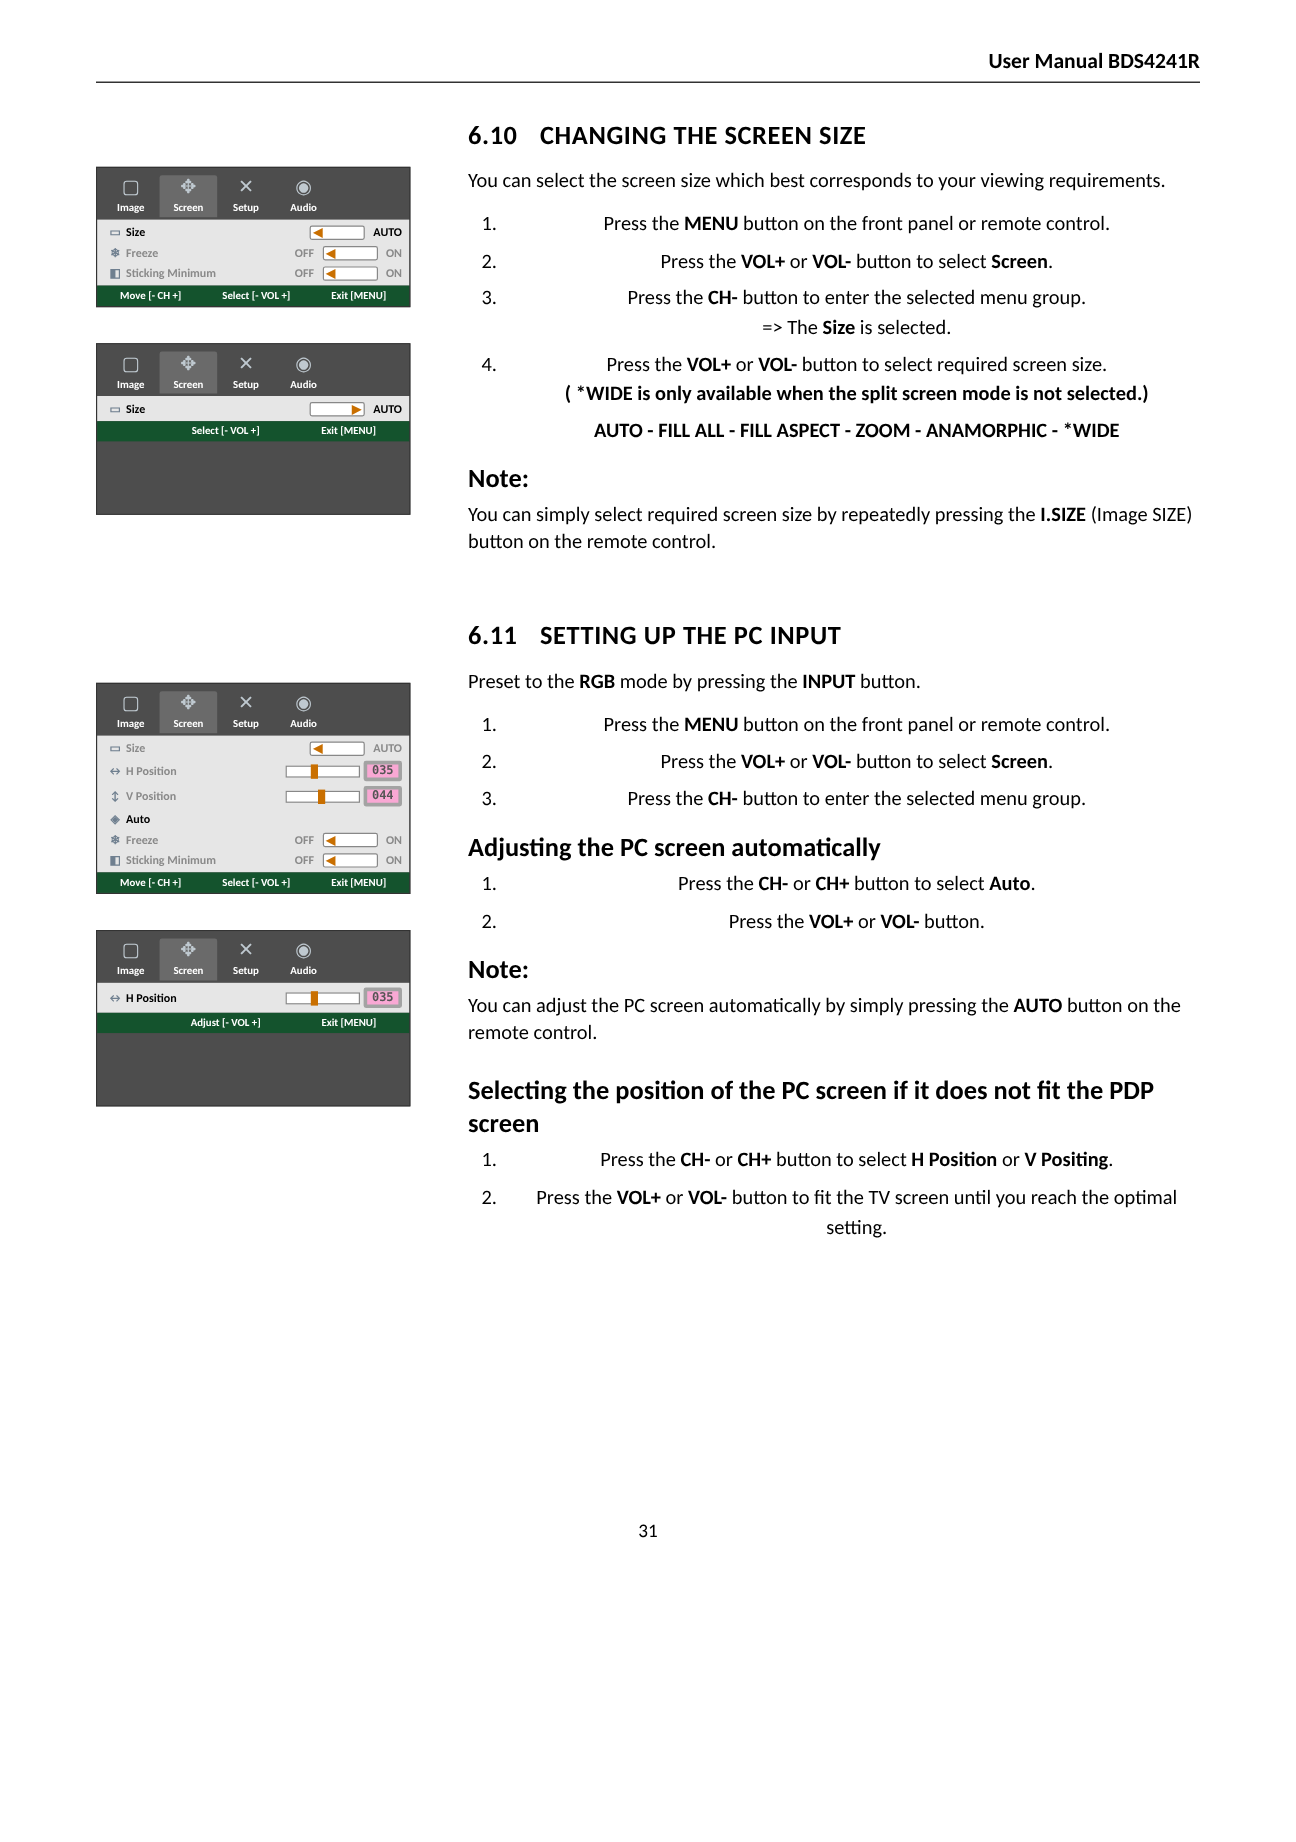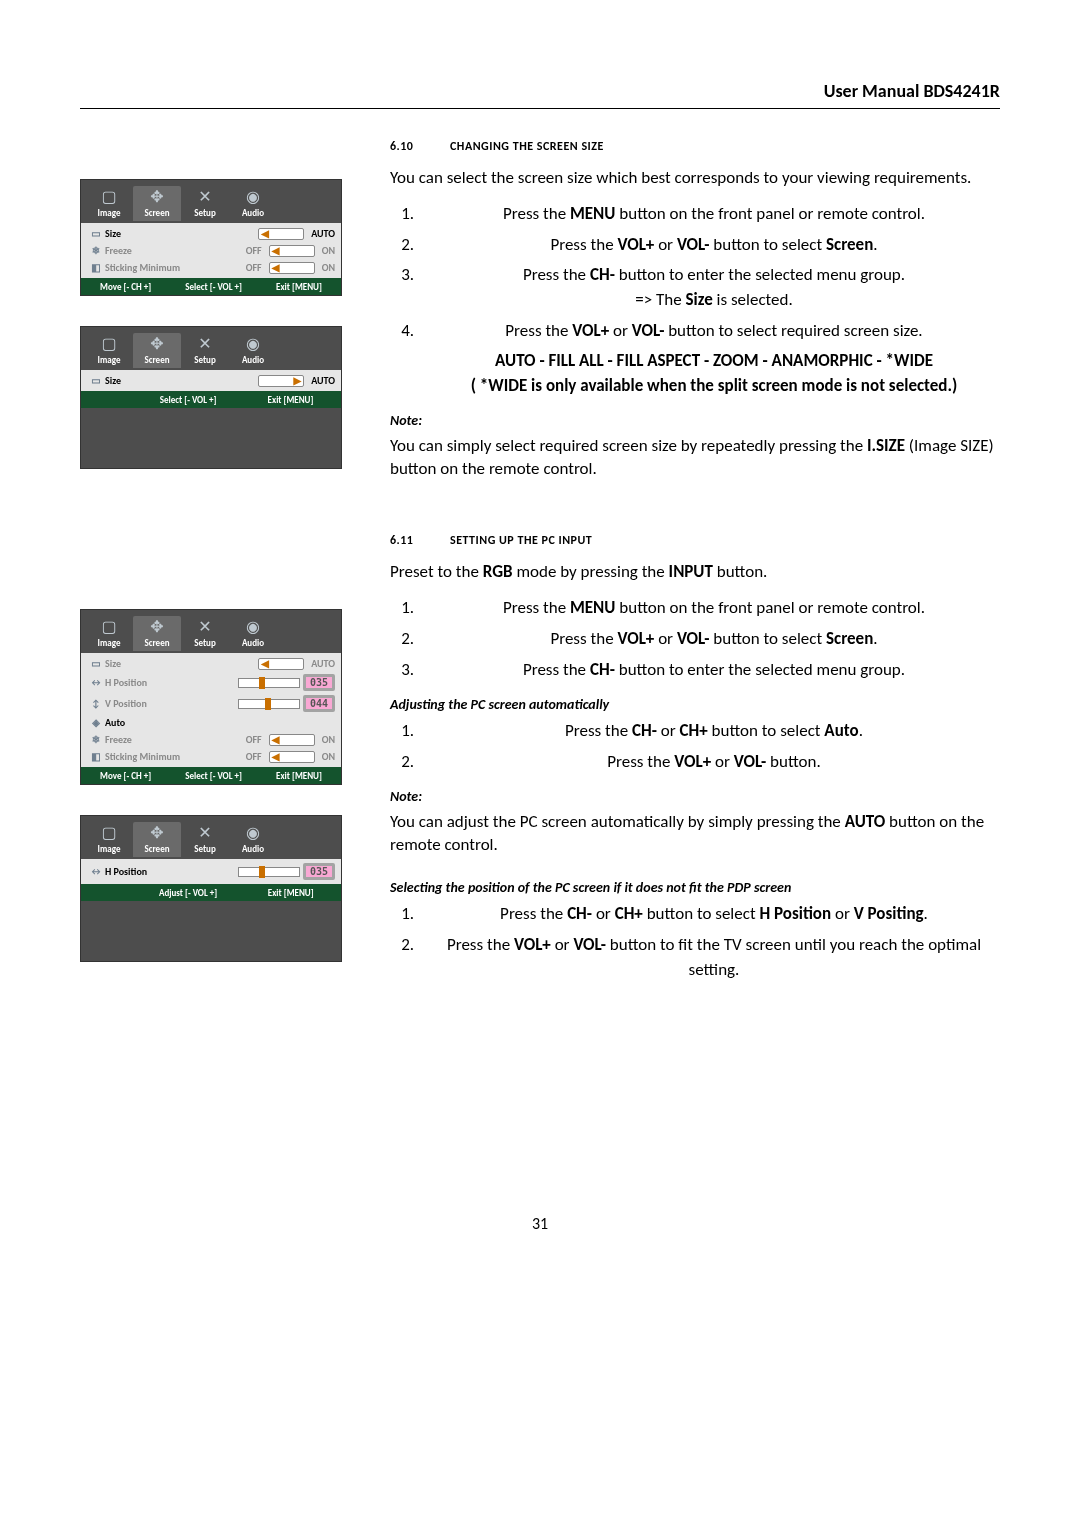--- a/index.html
+++ b/index.html
@@ -4,21 +4,21 @@
 <style>
   body {
     font-family: "Gill Sans", "Gill Sans MT", Calibri, sans-serif;
     margin: 0;
     padding: 0;
     background: #fff;
     color: #000;
     width: 1080px;
   }
   .page {
-    padding: 80px 80px 40px 80px;
+    padding: 40px 80px 40px 80px;
     box-sizing: border-box;
   }
   .header-line {
     border-bottom: 1px solid #000;
     padding-bottom: 6px;
     text-align: right;
     font-weight: bold;
     font-size: 18px;
     margin-bottom: 30px;
   }
@@ -29,32 +29,32 @@
   .left-col {
     width: 280px;
     flex-shrink: 0;
   }
   .right-col {
     flex: 1;
   }
   .section-title {
     font-weight: bold;
     letter-spacing: 0.5px;
-    font-size: 12px;
+    font-size: 22px;
     margin: 0 0 14px 0;
   }
   .section-title .num {
     display: inline-block;
     width: 60px;
   }
   p { margin: 0 0 12px 0; font-size: 17px; line-height: 1.35; }
   ol.steps { padding-left: 28px; margin: 0 0 12px 0; text-align: center; }
   ol.steps li { font-size: 17px; line-height: 1.45; padding-left: 10px; margin-bottom: 6px; }
   .bold { font-weight: bold; }
-  .sub-b { font-weight: bold; font-size: 14px; margin: 14px 0 6px 0; font-style: italic; }
+  .sub-b { font-weight: bold; font-size: 22px; margin: 14px 0 6px 0; }
   .osd {
     width: 260px;
     background: #4d4d4d;
     color: #fff;
     font-size: 11px;
     margin-bottom: 30px;
     border: 1px solid #333;
   }
   .osd-tabs {
     display: flex;
@@ -368,22 +368,22 @@
 
       <h3 class="section-title">
         <span class="num">6.10</span><span>CHANGING THE SCREEN SIZE</span>
       </h3>
       <p>You can select the screen size which best corresponds to your viewing requirements.</p>
       <ol class="steps">
         <li><span>Press the </span><span class="bold">MENU</span><span> button on the front panel or remote control.</span></li>
         <li><span>Press the </span><span class="bold">VOL+</span><span> or </span><span class="bold">VOL-</span><span> button to select </span><span class="bold">Screen</span><span>.</span></li>
         <li><span>Press the </span><span class="bold">CH-</span><span> button to enter the selected menu group.</span><br><span>=&gt; The </span><span class="bold">Size</span><span> is selected.</span></li>
         <li><span>Press the </span><span class="bold">VOL+</span><span> or </span><span class="bold">VOL-</span><span> button to select required screen size.</span>
+          <div class="bold">( *WIDE is only available when the split screen mode is not selected.)</div>
           <div class="bold" style="margin-top:6px">AUTO - FILL ALL - FILL ASPECT - ZOOM - ANAMORPHIC - *WIDE</div>
-          <div class="bold">( *WIDE is only available when the split screen mode is not selected.)</div>
         </li>
       </ol>
       <div class="sub-b">Note:</div>
       <p><span>You can simply select required screen size by repeatedly pressing the </span><span class="bold">I.SIZE</span><span> (Image SIZE) button on the remote control.</span></p>
 
       <div style="height:40px"></div>
 
       <h3 class="section-title">
         <span class="num">6.11</span><span>SETTING UP THE PC INPUT</span>
       </h3>

